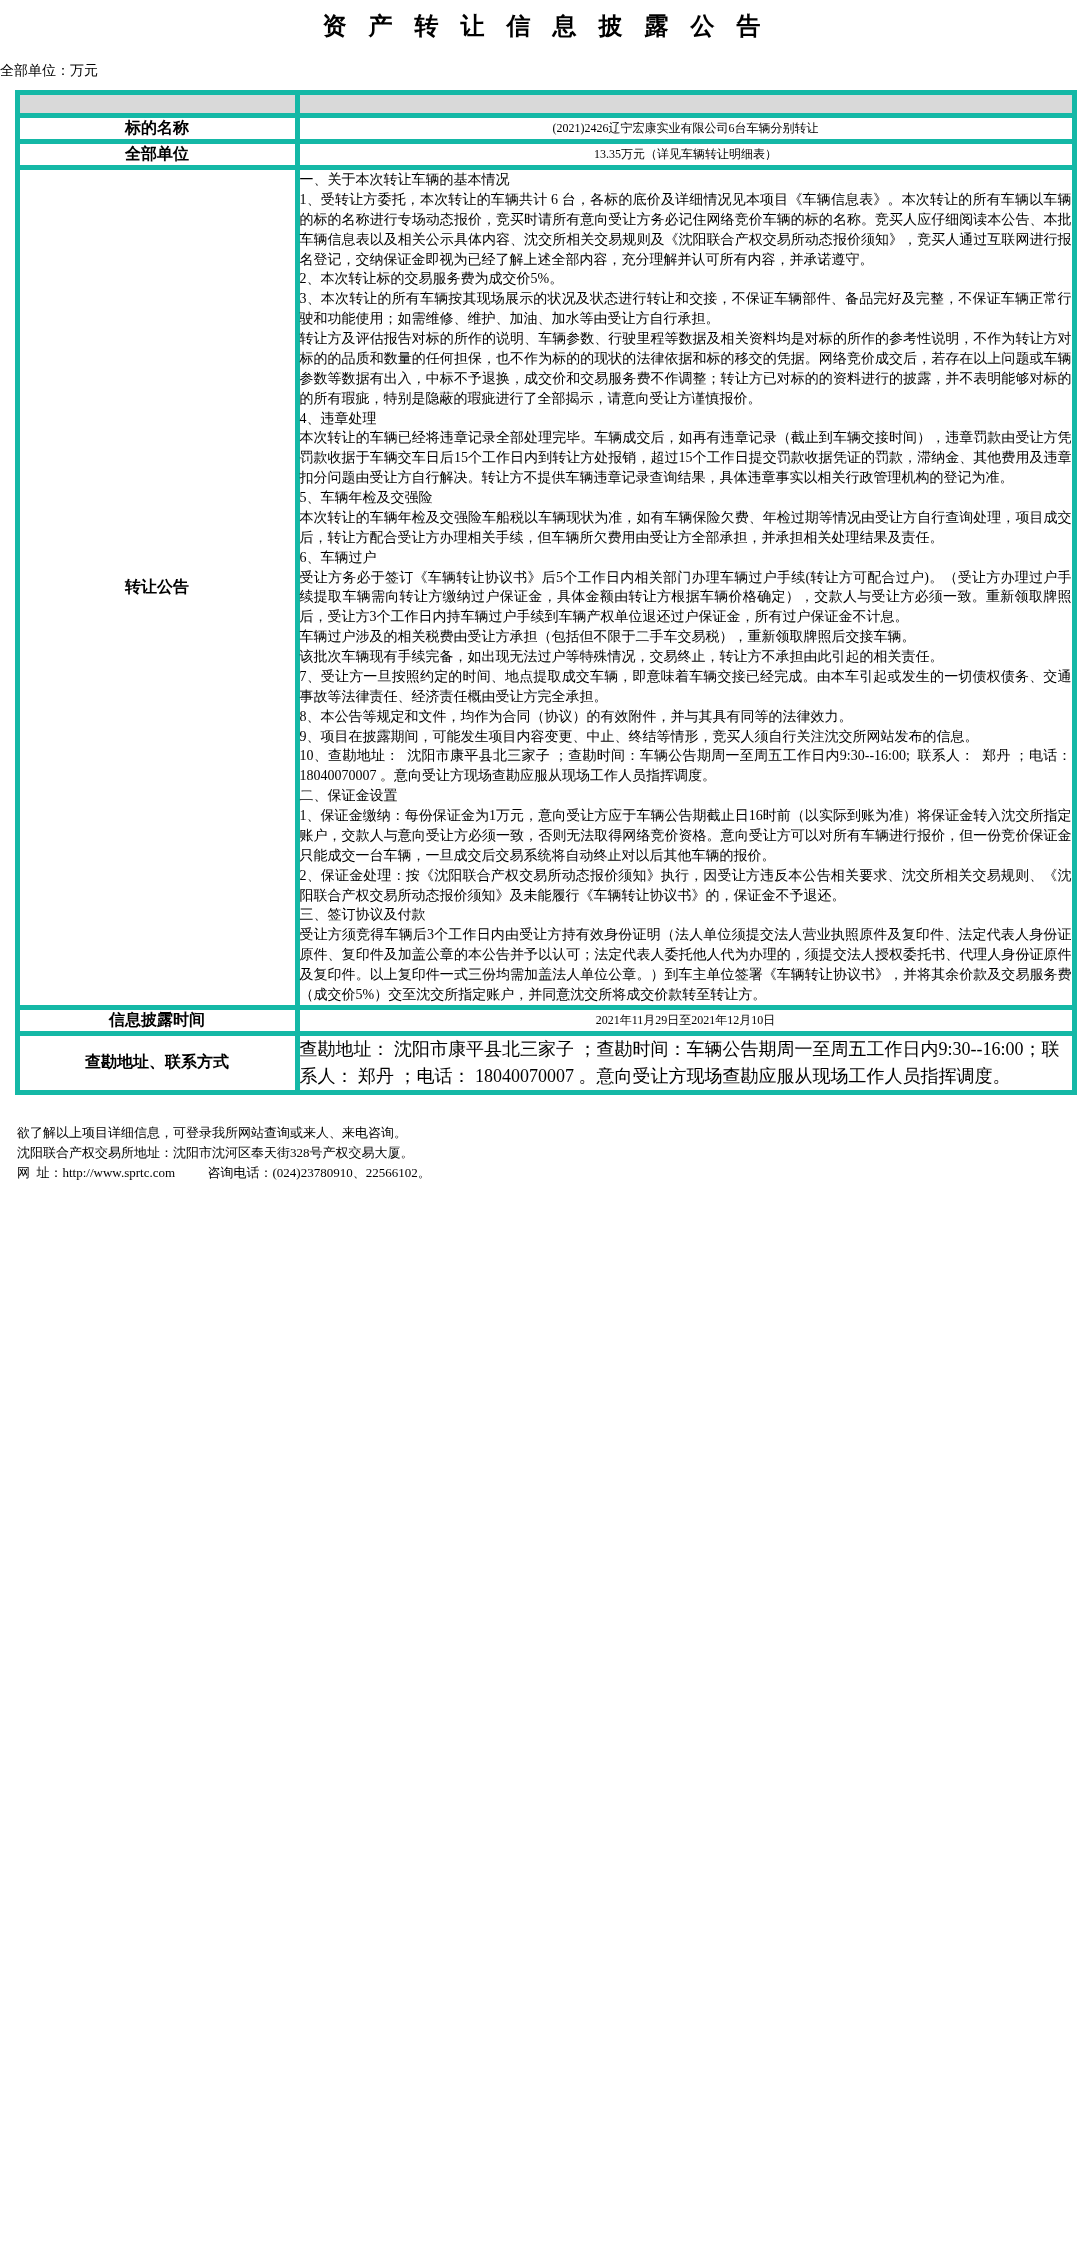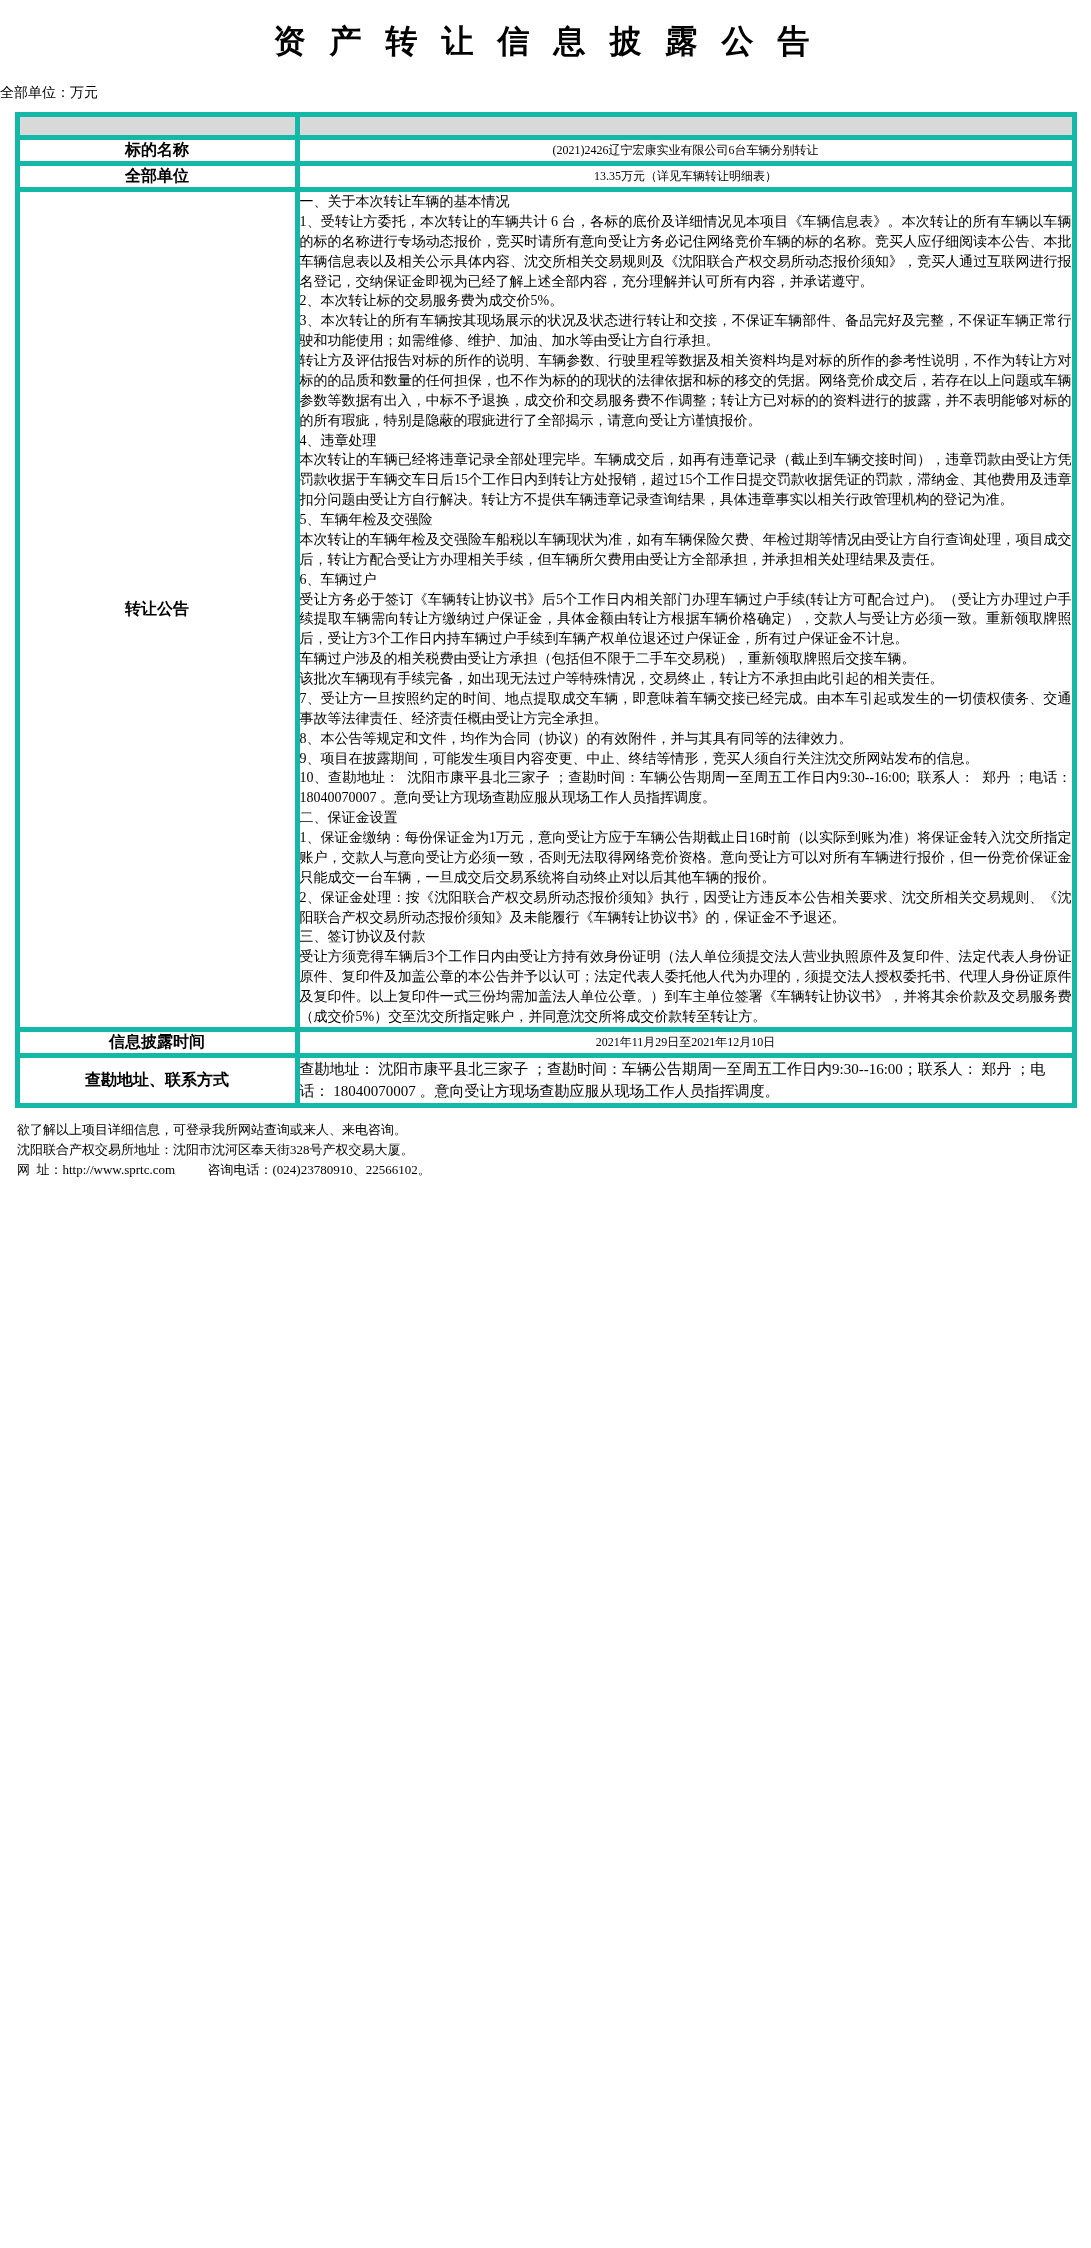--- a/index.html
+++ b/index.html
@@ -13,24 +13,24 @@
     color: #000000;
   }
   .page {
     width: 1091px;
     box-sizing: border-box;
     padding: 0;
     position: relative;
   }
   .doc-title {
     text-align: center;
-    font-size: 32px;
+    font-size: 24px;
     font-weight: bold;
     letter-spacing: 8px;
-    padding: 20px 0 14px 0;
+    padding: 10px 0 14px 0;
     font-family: "Liberation Serif", "DejaVu Serif", serif;
   }
   .unit-line {
     font-size: 14px;
     font-weight: normal;
     padding: 6px 40px 10px 0;
   }
   table.main {
     border-collapse: collapse;
     width: 1057px;
@@ -54,21 +54,21 @@
     font-size: 16px;
     padding: 14px 6px;
   }
   td.value {
     text-align: center;
     font-size: 12px;
     padding: 14px 10px;
   }
   td.value-left {
     text-align: left;
-    font-size: 15px;
+    font-size: 18px;
     padding: 12px 14px;
     line-height: 1.5;
   }
   td.notice {
     text-align: left;
     font-size: 14px;
     line-height: 1.42;
     padding: 14px 16px 14px 14px;
     vertical-align: top;
   }
@@ -77,21 +77,21 @@
     font-weight: bold;
     font-size: 16px;
     vertical-align: middle;
   }
   .notice p {
     margin: 0;
     text-align: justify;
     text-justify: inter-ideograph;
   }
   .footer {
-    margin: 12px auto 0 auto;
+    margin: 28px auto 0 auto;
     width: 1057px;
     font-size: 13px;
     line-height: 1.55;
     padding-bottom: 16px;
   }
   .footer div {
     white-space: pre-wrap;
   }
 </style>
 </head>

